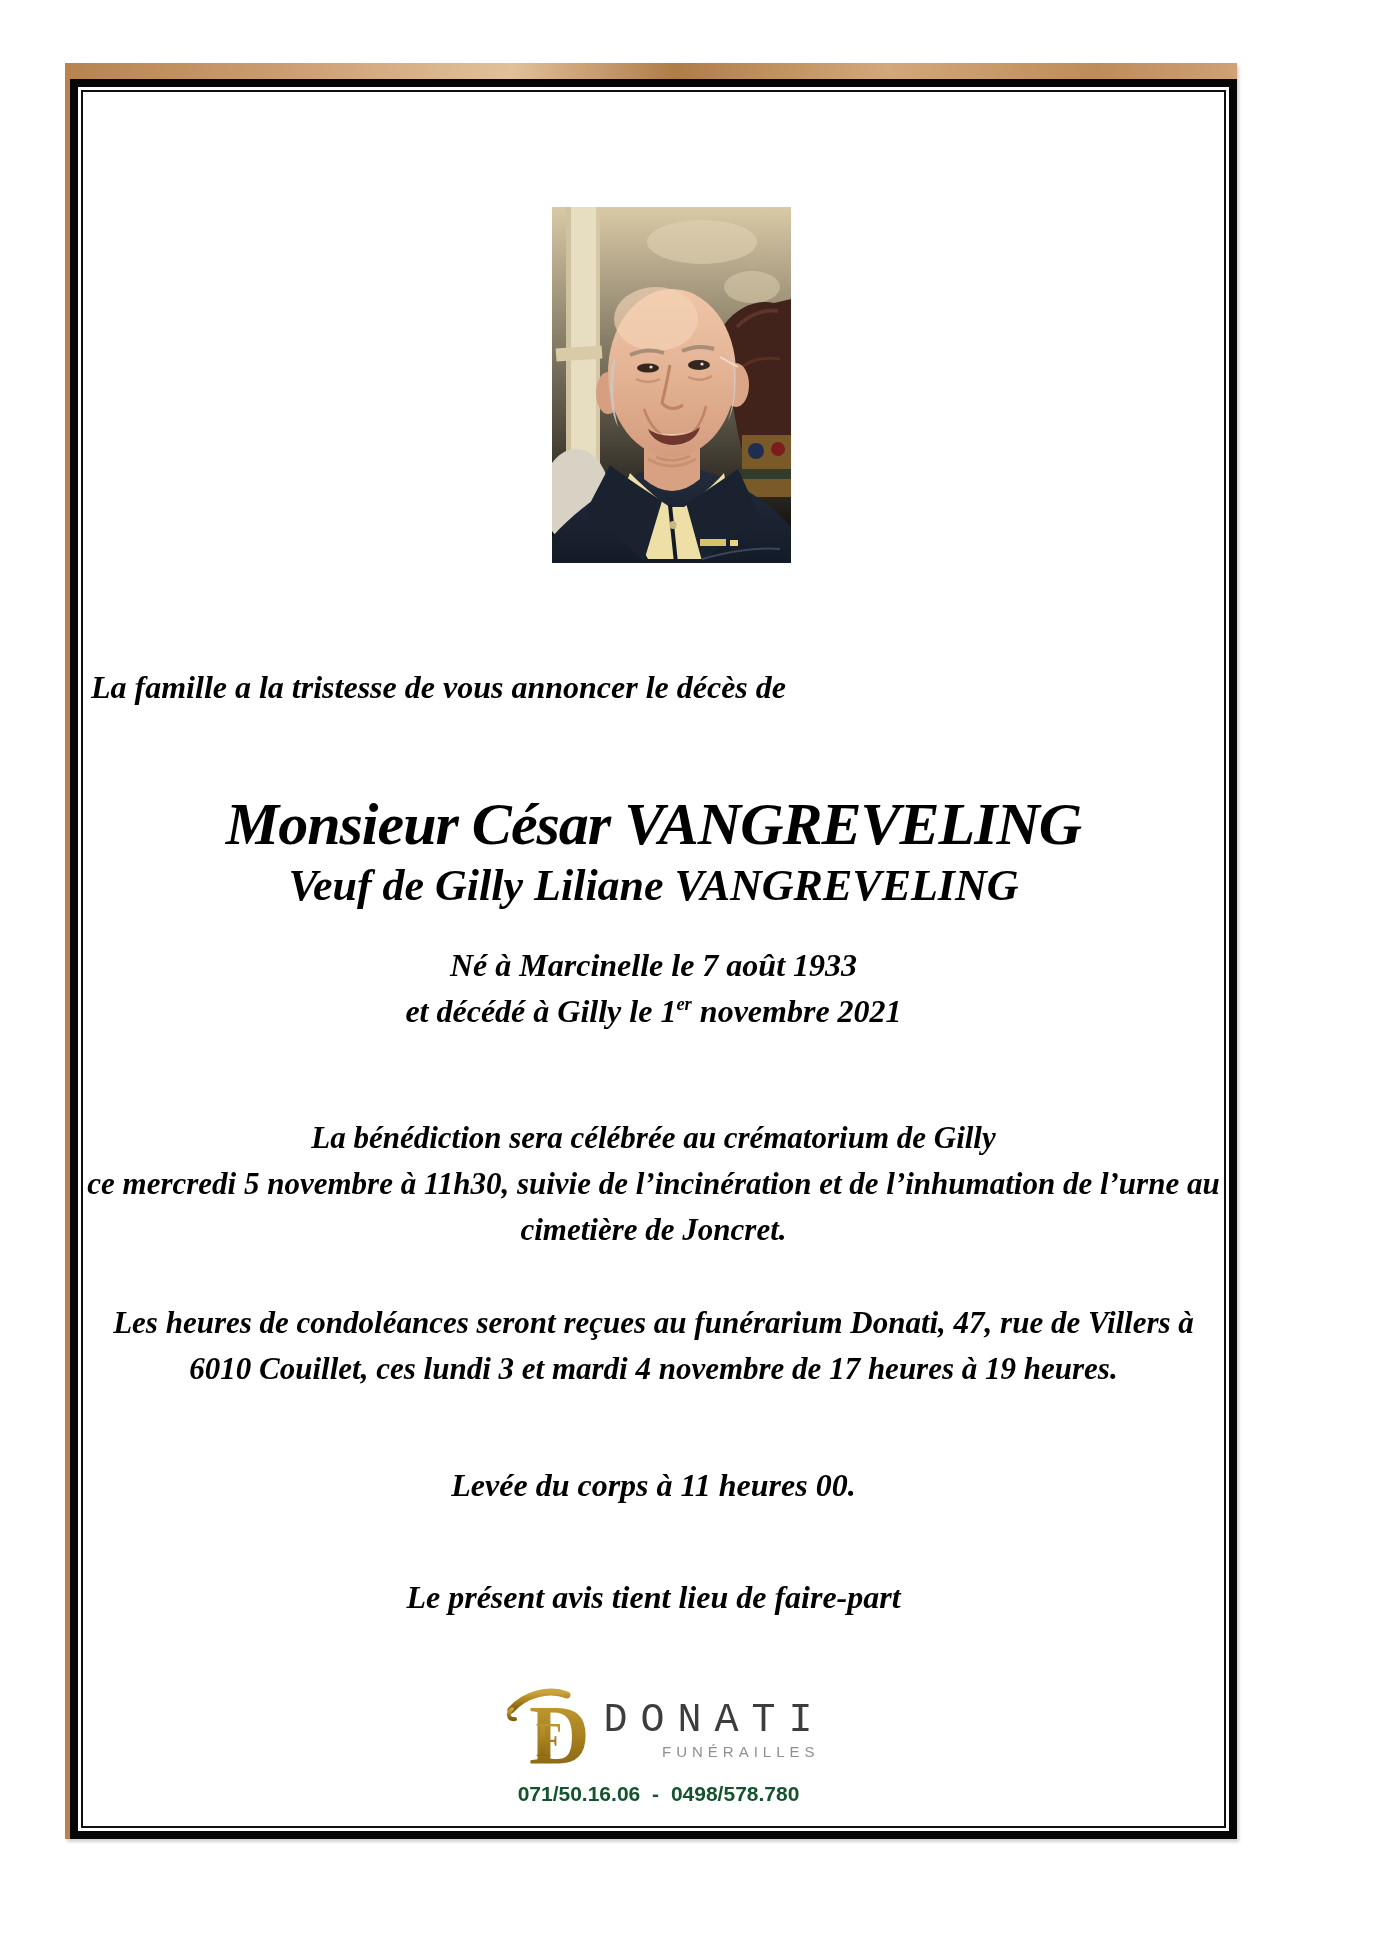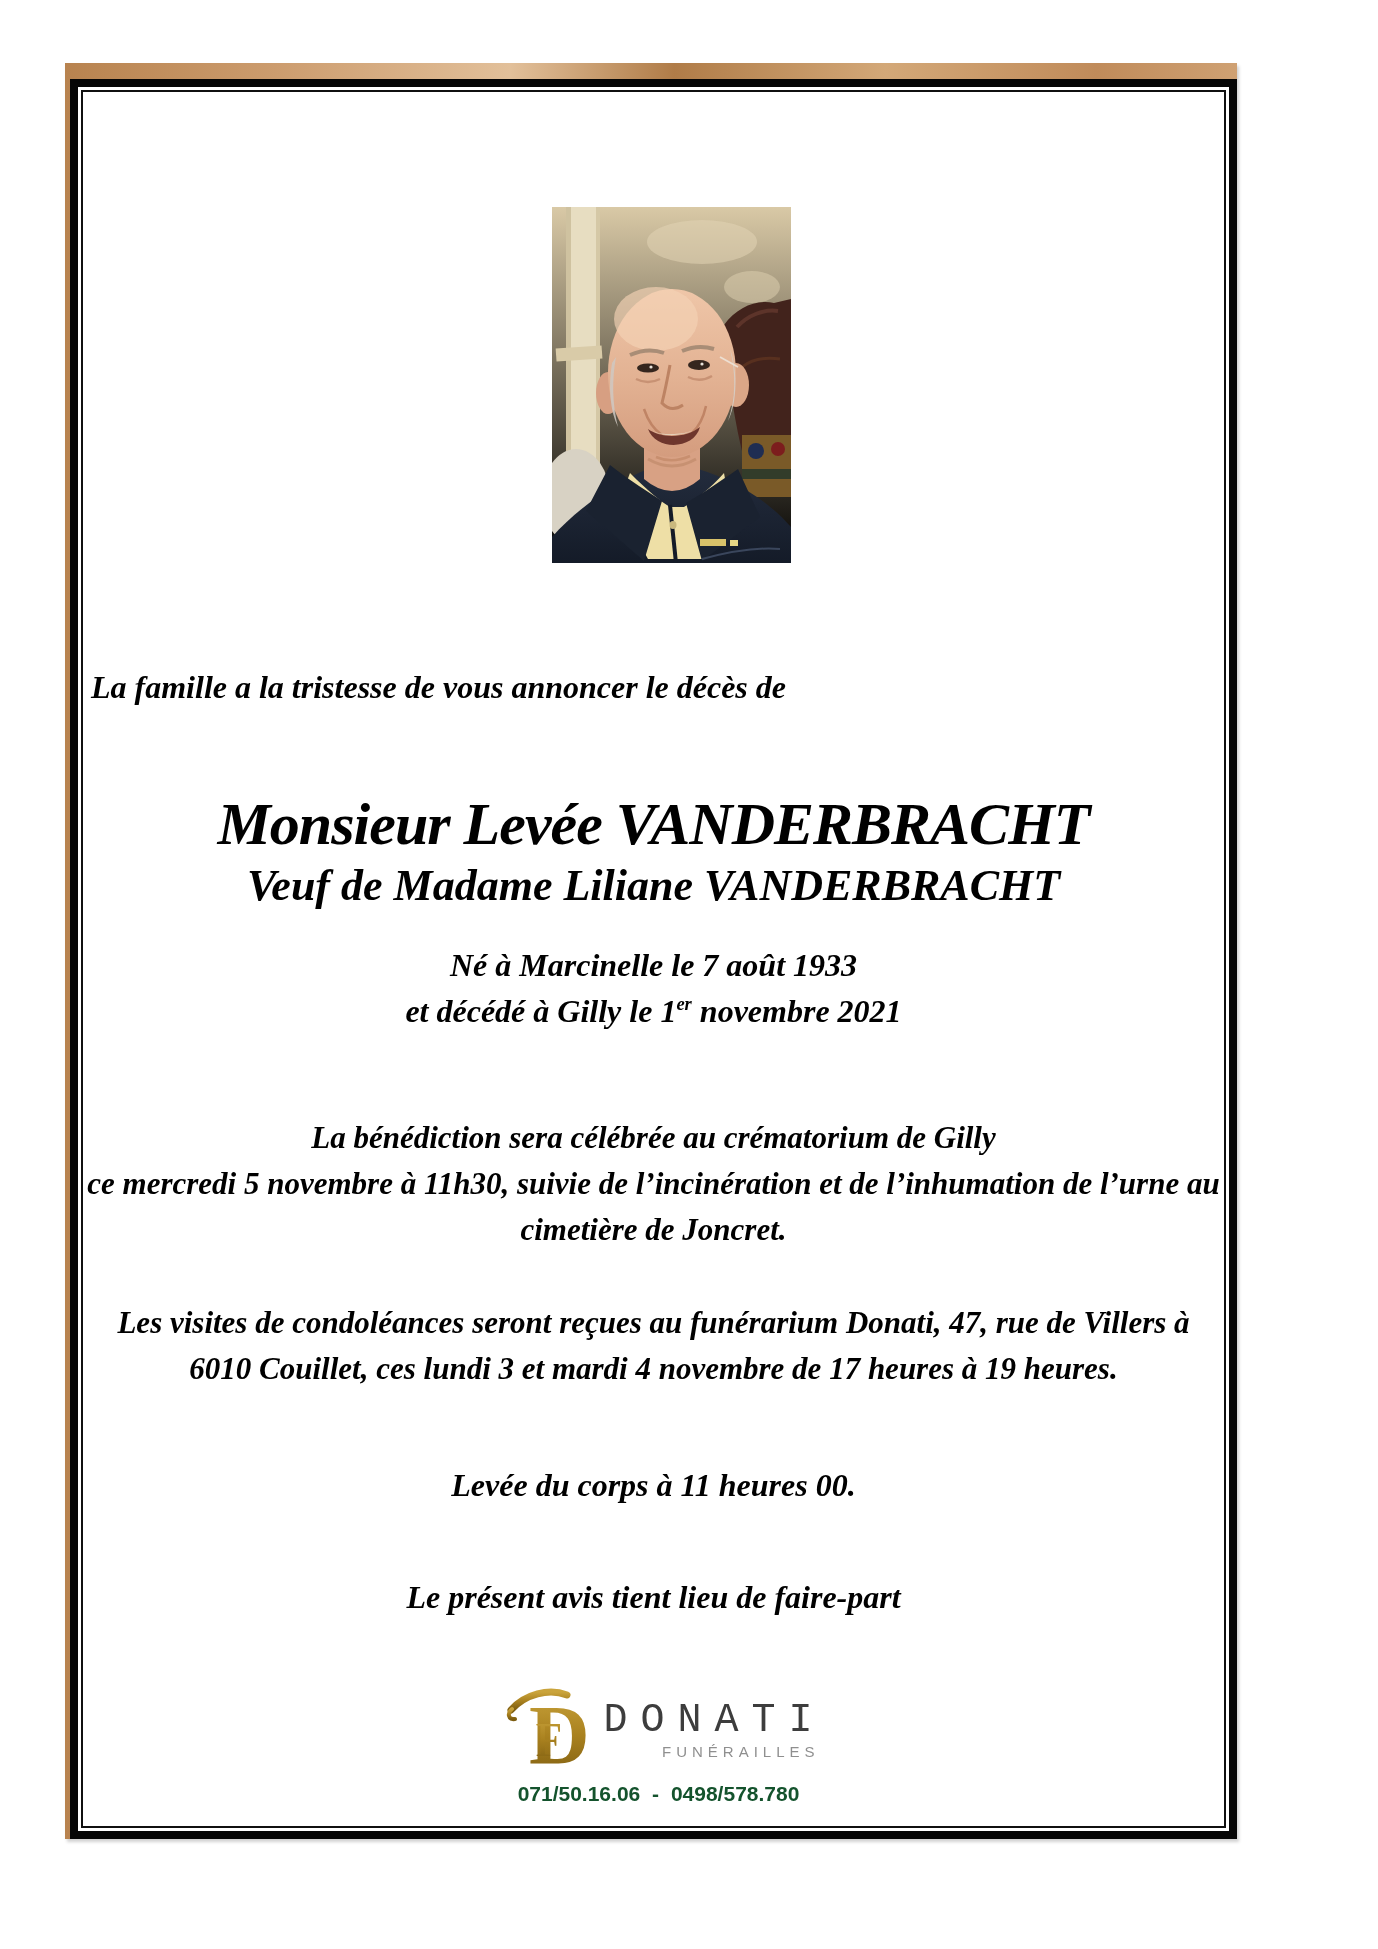--- a/index.html
+++ b/index.html
@@ -117,37 +117,37 @@
             <path d="M92,202 Q98,220 110,228" stroke="#c08465" stroke-width="2.5" fill="none"></path>
             <path d="M154,199 Q150,217 140,226" stroke="#c08465" stroke-width="2.5" fill="none"></path>
             <path d="M96,222 C110,232 134,231 148,220 C142,243 104,244 96,222 Z" fill="#6e362d"></path>
             <path d="M100,224 C112,230 132,229 144,222 C132,228 112,229 100,224 Z" fill="#e8dcc8"></path>
             <path d="M104,250 Q120,257 138,249" stroke="#c88f6f" stroke-width="2.5" fill="none"></path>
           </svg>
         </div>
 
         <div class="blk intro">La famille a la tristesse de vous annoncer le décès de</div>
 
-        <div class="blk name">Monsieur Levée VANDERBRACHT</div>
+        <div class="blk name">Monsieur César VANGREVELING</div>
 
-        <div class="blk relation">Veuf de Madame Liliane VANDERBRACHT</div>
+        <div class="blk relation">Veuf de Gilly Liliane VANGREVELING</div>
 
         <div class="blk dates">
           <div>Né à Marcinelle le 7 août 1933</div>
           <div><span>et décédé à Gilly le 1</span><sup class="ord">er</sup><span> novembre 2021</span></div>
         </div>
 
         <div class="blk ceremony">
             <div>La bénédiction sera célébrée au crématorium de Gilly</div>
             <div>ce mercredi 5 novembre à 11h30, suivie de l’incinération et de l’inhumation de l’urne au</div>
             <div>cimetière de Joncret.</div>
           </div>
 
         <div class="blk condolences">
-            <div>Les visites de condoléances seront reçues au funérarium Donati, 47, rue de Villers à</div>
+            <div>Les heures de condoléances seront reçues au funérarium Donati, 47, rue de Villers à</div>
             <div>6010 Couillet, ces lundi 3 et mardi 4 novembre de 17 heures à 19 heures.</div>
           </div>
 
         <div class="blk levee">Levée du corps à 11 heures 00.</div>
 
         <div class="blk notice">Le présent avis tient lieu de faire-part</div>
 
         <div class="fh">
           <div class="fh-row">
             <svg width="92" height="96" viewBox="0 0 92 96">

